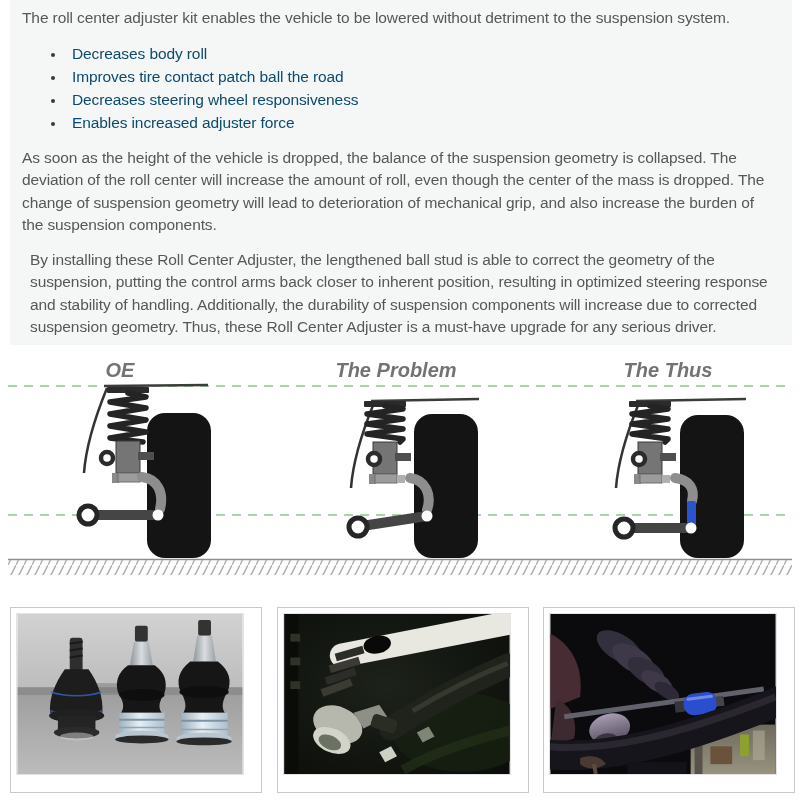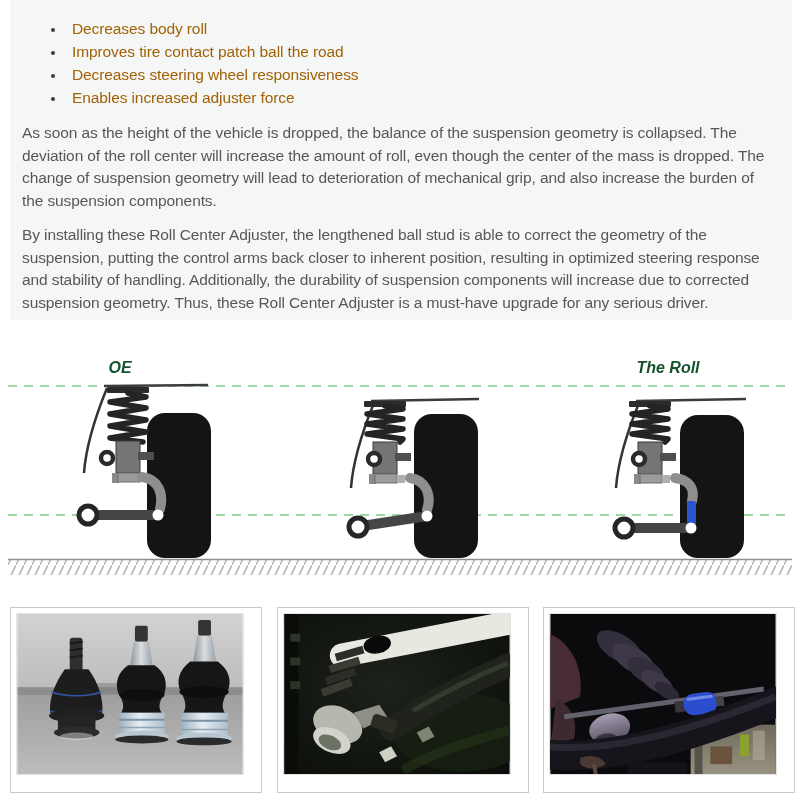--- a/index.html
+++ b/index.html
@@ -10,62 +10,64 @@
     -webkit-font-smoothing:antialiased;
   }
   
   .description{
     position:absolute;left:10px;top:0;width:782px;box-sizing:border-box;
     background:#f5f6f6;color:#575757;
     font-size:15.5px;letter-spacing:-0.1px;
     padding:7px 14px 4px 12px;
   }
   .description p{margin:0 0 12px 0;line-height:22.5px;}
-  .description p.last{margin-bottom:2px;}
-  .description ul{margin:10px 0 13px 0;padding-left:44px;line-height:23px;color:#a16207;}
+  .description p.last{margin-bottom:2px;margin-left:8px;}
+  .description ul{margin:10px 0 13px 0;padding-left:44px;line-height:23px;color:#0c4a6e;}
   .description li{padding-left:6px;}
   .description li::marker{color:#3a3a3a;font-size:13px;}
   
   .diagram{position:absolute;left:0;top:357px;width:800px;height:243px;background:#fff;}
   .diagram-label{
     position:absolute;top:2px;transform:translateX(-50%);
-    font-size:16px;font-weight:bold;font-style:italic;color:#14532d;
+    font-size:20px;font-weight:bold;font-style:italic;color:#737373;
     white-space:nowrap;letter-spacing:0px;
   }
   .lbl-oe{left:120px;}
   .lbl-problem{left:396px;}
   .lbl-cure{left:668px;}
   .diagram svg{position:absolute;left:0;top:0;}
   
   .photo{
     position:absolute;top:607px;width:240px;height:174px;
     background:#ffffff;border:1px solid #c9c9c9;padding:5px;
   }
   .photo svg{display:block;border:1px solid #e3e3e3;box-sizing:border-box;}
   .photo1{left:10px;}
   .photo2{left:277px;}
   .photo3{left:543px;}
 </style>
 </head>
 <body>
 
 <section class="description">
+  <p>The roll center adjuster kit enables the vehicle to be lowered without detriment to the suspension system.</p>
   <ul>
     <li>Decreases body roll</li>
     <li>Improves tire contact patch ball the road</li>
     <li>Decreases steering wheel responsiveness</li>
     <li>Enables increased adjuster force</li>
   </ul>
   <p>As soon as the height of the vehicle is dropped, the balance of the suspension geometry is collapsed. The deviation of the roll center will increase the amount of roll, even though the center of the mass is dropped. The change of suspension geometry will lead to deterioration of mechanical grip, and also increase the burden of the suspension components.</p>
   <p class="last">By installing these Roll Center Adjuster, the lengthened ball stud is able to correct the geometry of the suspension, putting the control arms back closer to inherent position, resulting in optimized steering response and stability of handling. Additionally, the durability of suspension components will increase due to corrected suspension geometry. Thus, these Roll Center Adjuster is a must-have upgrade for any serious driver.</p>
 </section>
 
 <section class="diagram">
   <div class="diagram-label lbl-oe">OE</div>
-  <div class="diagram-label lbl-cure">The Roll</div>
+  <div class="diagram-label lbl-problem">The Problem</div>
+  <div class="diagram-label lbl-cure">The Thus</div>
 
   <svg width="800" height="243" viewBox="0 0 800 243">
     <defs>
       <pattern id="hatch" width="8" height="16" patternUnits="userSpaceOnUse">
         <line x1="8" y1="0" x2="0" y2="16" stroke="#b3b3b3" stroke-width="1.5"></line>
       </pattern>
     </defs>
 
     <line x1="8" y1="29" x2="792" y2="29" stroke="#8fd492" stroke-width="2" stroke-dasharray="9 7" opacity="0.85"></line>
     <line x1="8" y1="158" x2="792" y2="158" stroke="#8fd492" stroke-width="2" stroke-dasharray="9 7" opacity="0.85"></line>

